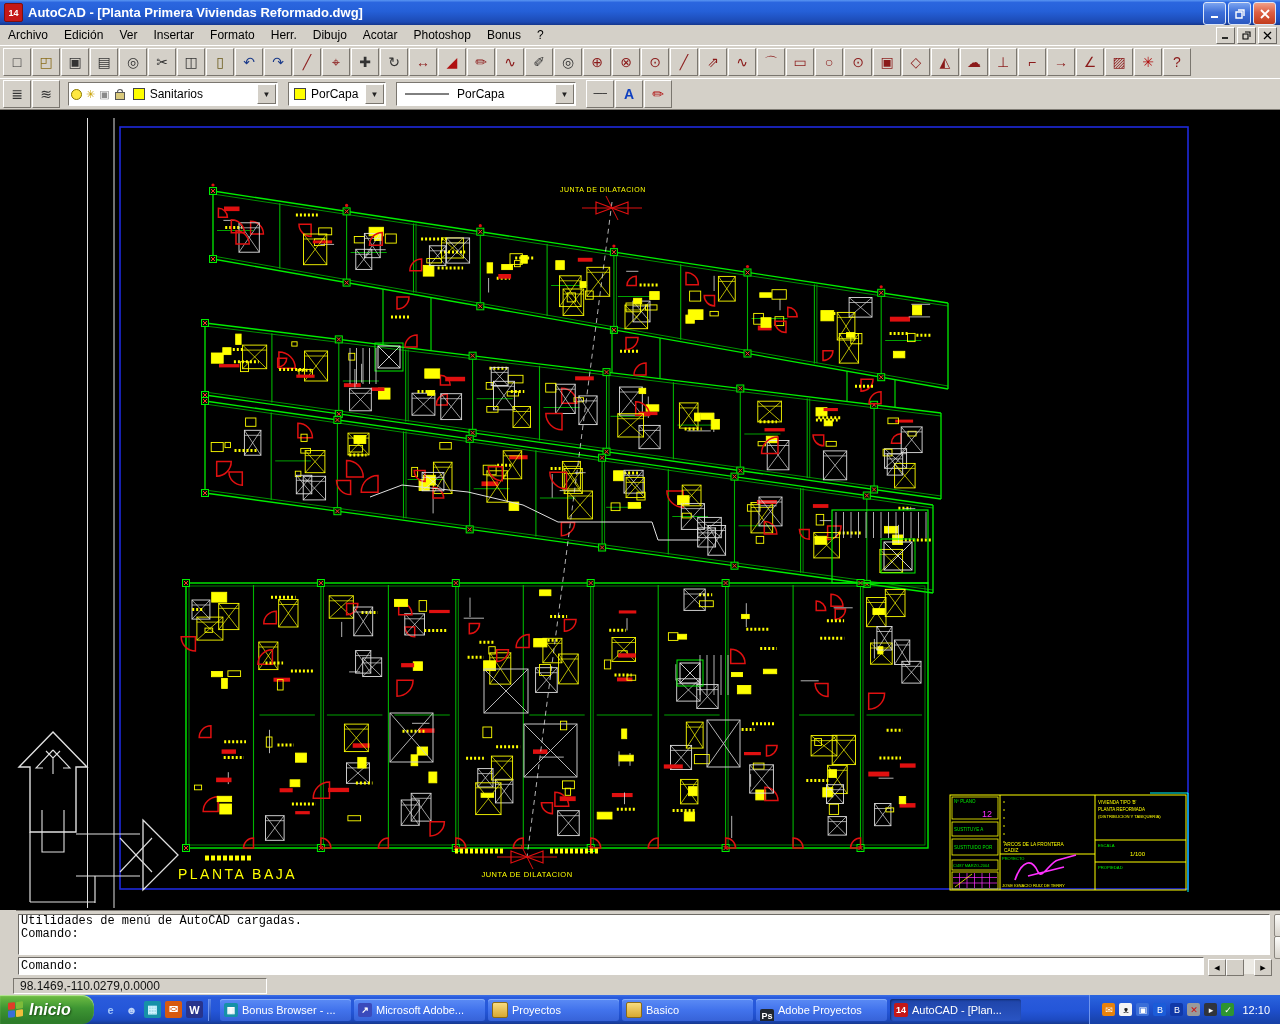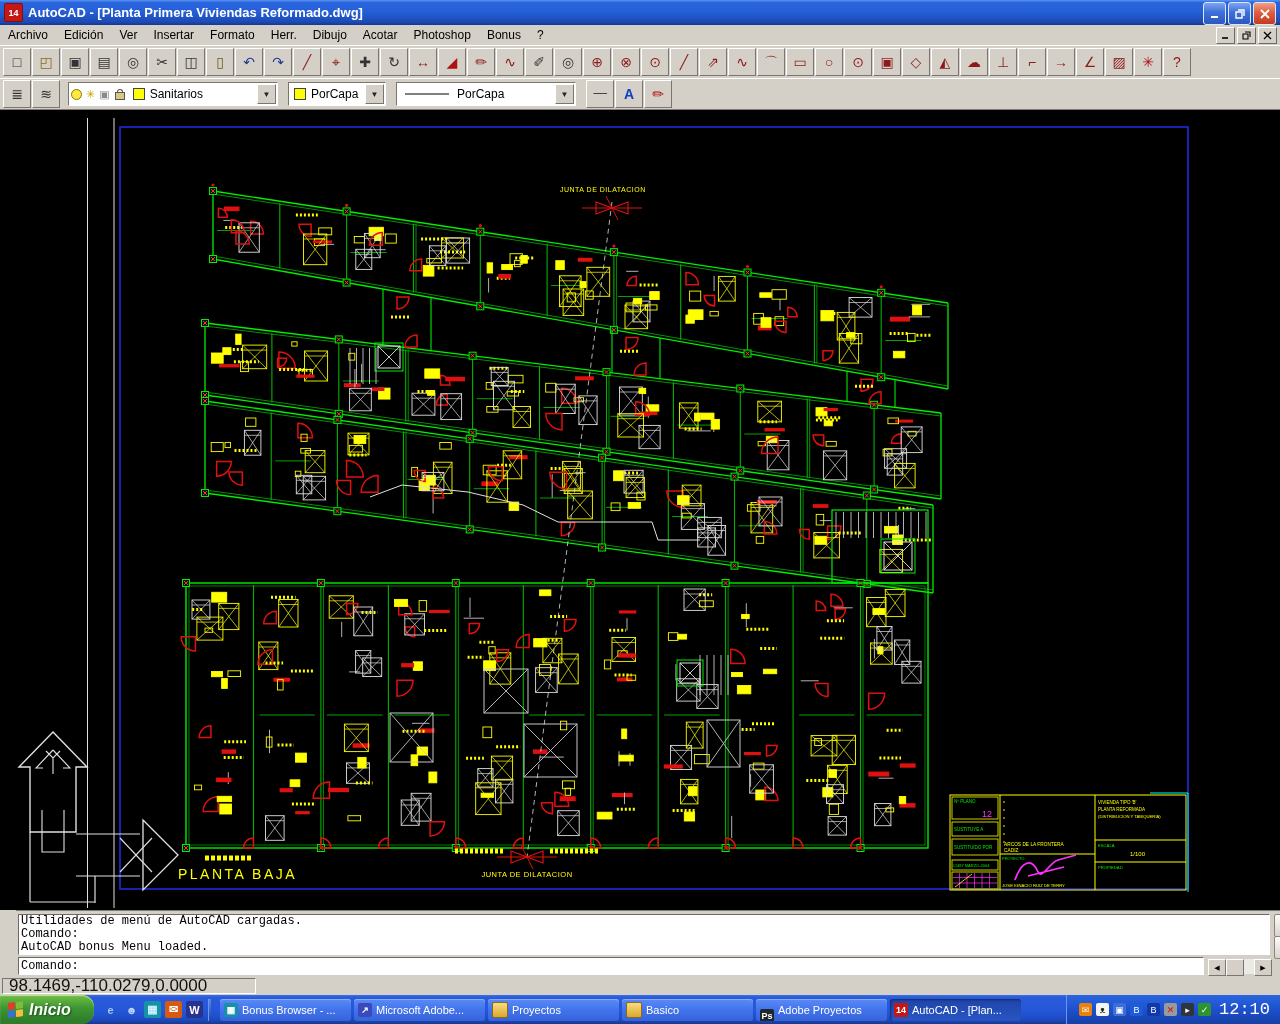--- a/index.html
+++ b/index.html
@@ -53,22 +53,22 @@
     border:1px solid;border-color:#6d6a65 #fff #fff #6d6a65;
     font-family:"Liberation Mono",monospace;font-size:12px;line-height:16px;color:#000;padding-left:2px;box-sizing:border-box;}
   .scrollbtn{position:absolute;width:22px;height:21px;background:linear-gradient(180deg,#fdfdfb,#d8d4cc);
     border:1px solid #8a867f;border-radius:2px;display:flex;align-items:center;justify-content:center;
     color:#3b67c8;font-size:10px;font-weight:bold;}
   #hscroll{position:absolute;left:1192px;top:48px;width:64px;height:15px;background:#ECEAE4;display:flex;}
   .hs{width:16px;height:15px;background:#D4D0C8;border:1px solid;border-color:#fff #7a766f #7a766f #fff;
     display:flex;align-items:center;justify-content:center;font-size:7px;color:#000;}
   
   #statusbar{top:977px;left:0;width:1280px;height:18px;background:#D4D0C8;display:flex;align-items:center;}
-  #coords{width:246px;height:14px;margin-left:2px;border:1px solid;border-color:#7a766f #fff #fff #7a766f;
-    font-size:17px;padding:0 0 0 6px;line-height:14px;color:#111;}
+  #coords{width:246px;height:14px;margin-left:13px;border:1px solid;border-color:#7a766f #fff #fff #7a766f;
+    font-size:12px;padding:0 0 0 6px;line-height:14px;color:#111;}
   .toggle{height:14px;line-height:14px;padding:0 7px;margin-left:4px;font-size:11px;font-weight:bold;
     border:1px solid;border-color:#fff #7a766f #7a766f #fff;}
   .toggle.off{color:#8a877f;text-shadow:1px 1px 0 #fff;font-weight:bold;}
   
   #taskbar{top:995px;left:0;width:1280px;height:29px;
     background:linear-gradient(180deg,#3C71E8 0%,#2A5BDC 8%,#2456D8 55%,#1D4AC2 85%,#16398F 100%);
     display:flex;align-items:center;}
   #startbtn{height:29px;width:94px;border-radius:0 12px 12px 0;
     background:linear-gradient(180deg,#71BF44 0%,#3E9633 45%,#2E7D2A 90%);
     box-shadow:inset 0 1px 1px #b8e89a;display:flex;align-items:center;color:#fff;
@@ -83,21 +83,21 @@
   #tasks{display:flex;align-items:center;gap:3px;margin-left:4px;flex:1;}
   .task{width:131px;height:22px;border-radius:3px;display:flex;align-items:center;
     background:linear-gradient(180deg,#5B8BF5 0%,#4273EC 50%,#3763D8 100%);
     box-shadow:inset 0 1px 0 #86aef8;color:#fff;font-size:11px;padding:0 4px;box-sizing:border-box;white-space:nowrap;overflow:hidden;}
   .task.active{background:linear-gradient(180deg,#1F44A8,#2A55C4);box-shadow:inset 1px 1px 2px #122a66;}
   .ticon{width:14px;height:14px;flex:0 0 14px;border-radius:2px;margin-right:4px;display:flex;align-items:center;justify-content:center;
     font-size:9px;font-weight:bold;color:#fff;}
   #tray{height:29px;display:flex;align-items:center;padding:0 10px 0 12px;gap:4px;
     background:linear-gradient(180deg,#2A66E0 0%,#1E50CE 50%,#1740A5 100%);border-left:1px solid #6f95ee;margin-left:4px;}
   .tray-ic{width:13px;height:13px;border-radius:2px;display:flex;align-items:center;justify-content:center;font-size:9px;color:#fff;}
-  #clock{color:#fff;font-size:17px;margin-left:4px;font-family:Liberation Mono, monospace;}
+  #clock{color:#fff;font-size:11px;margin-left:4px;}
 </style>
 </head>
 <body>
 
 <div>
 
   <div id="titlebar" class="abs">
     <div id="app-icon">14</div>
     <span>AutoCAD - [Planta Primera Viviendas Reformado.dwg]</span>
     <div id="cap-group">
@@ -1486,21 +1486,20 @@
         <text x="1098" y="737" font-size="4.2" fill="#00EE00" font-family="Liberation Sans,sans-serif">ESCALA</text>
         <text x="1130" y="746" font-size="6" fill="#FFFF00" font-family="Liberation Sans,sans-serif">1/100</text>
         <text x="1098" y="759" font-size="4.2" fill="#00EE00" font-family="Liberation Sans,sans-serif">PROPIEDAD</text>
       </svg>
   </div>
 
   <div id="cmdwin" class="abs">
     <div id="cmd-hist">
         <div>Utilidades de menú de AutoCAD cargadas.</div>
         <div>Comando:</div>
-        <div>AutoCAD bonus Menu loaded.</div>
       </div>
     <div id="cmd-prompt">Comando:</div>
     <div class="scrollbtn" style="left:1258px;top:3px">▲</div>
     <div class="scrollbtn" style="left:1258px;top:25px">▼</div>
     <div id="hscroll">
       <div class="hs">◀</div>
       <div class="hs" style="border-color:#fff #7a766f #7a766f #fff"></div>
       <div style="flex:1"></div>
       <div class="hs">▶</div>
     </div>

